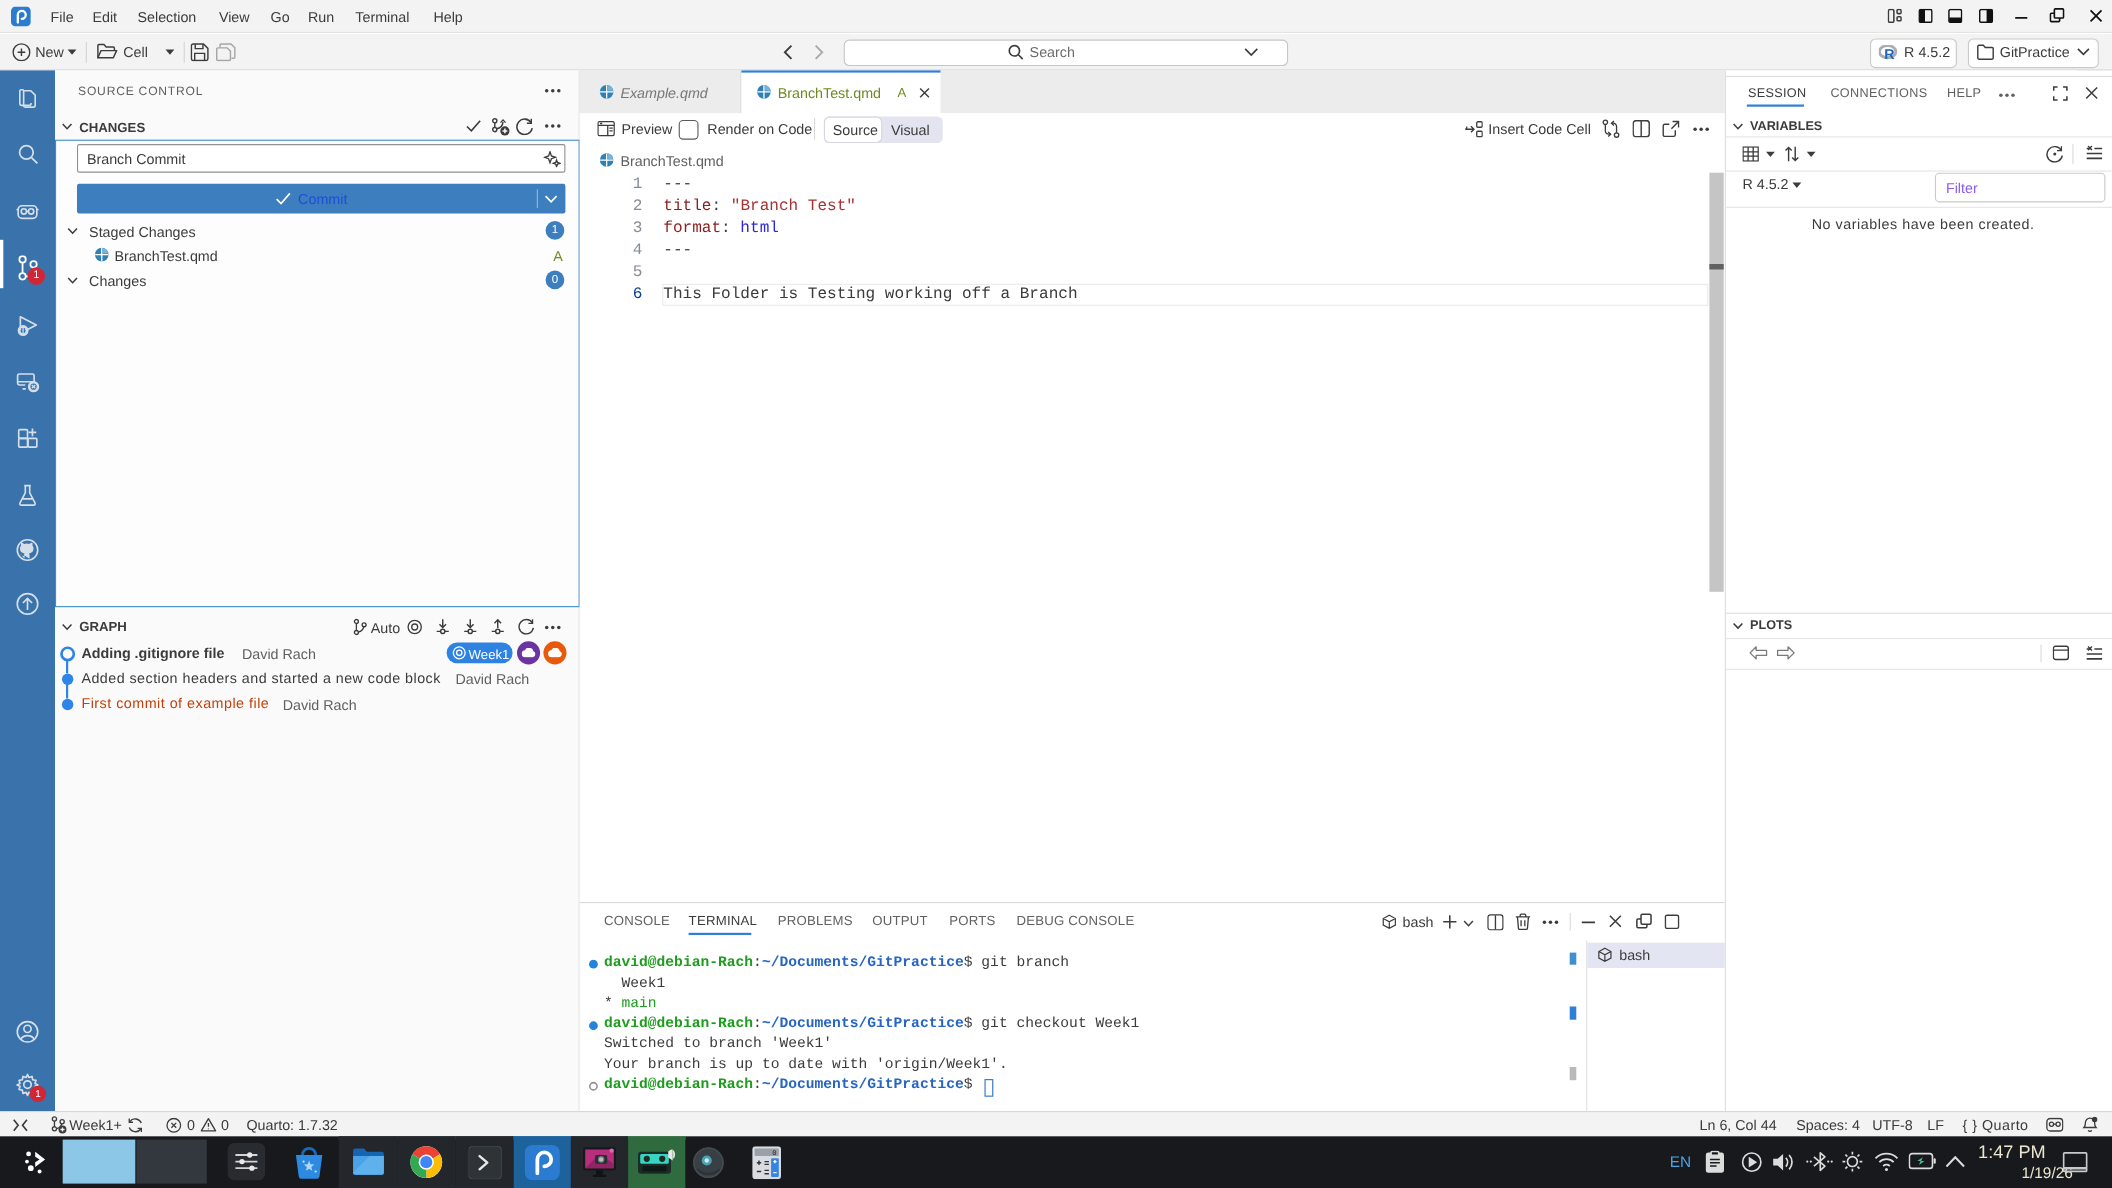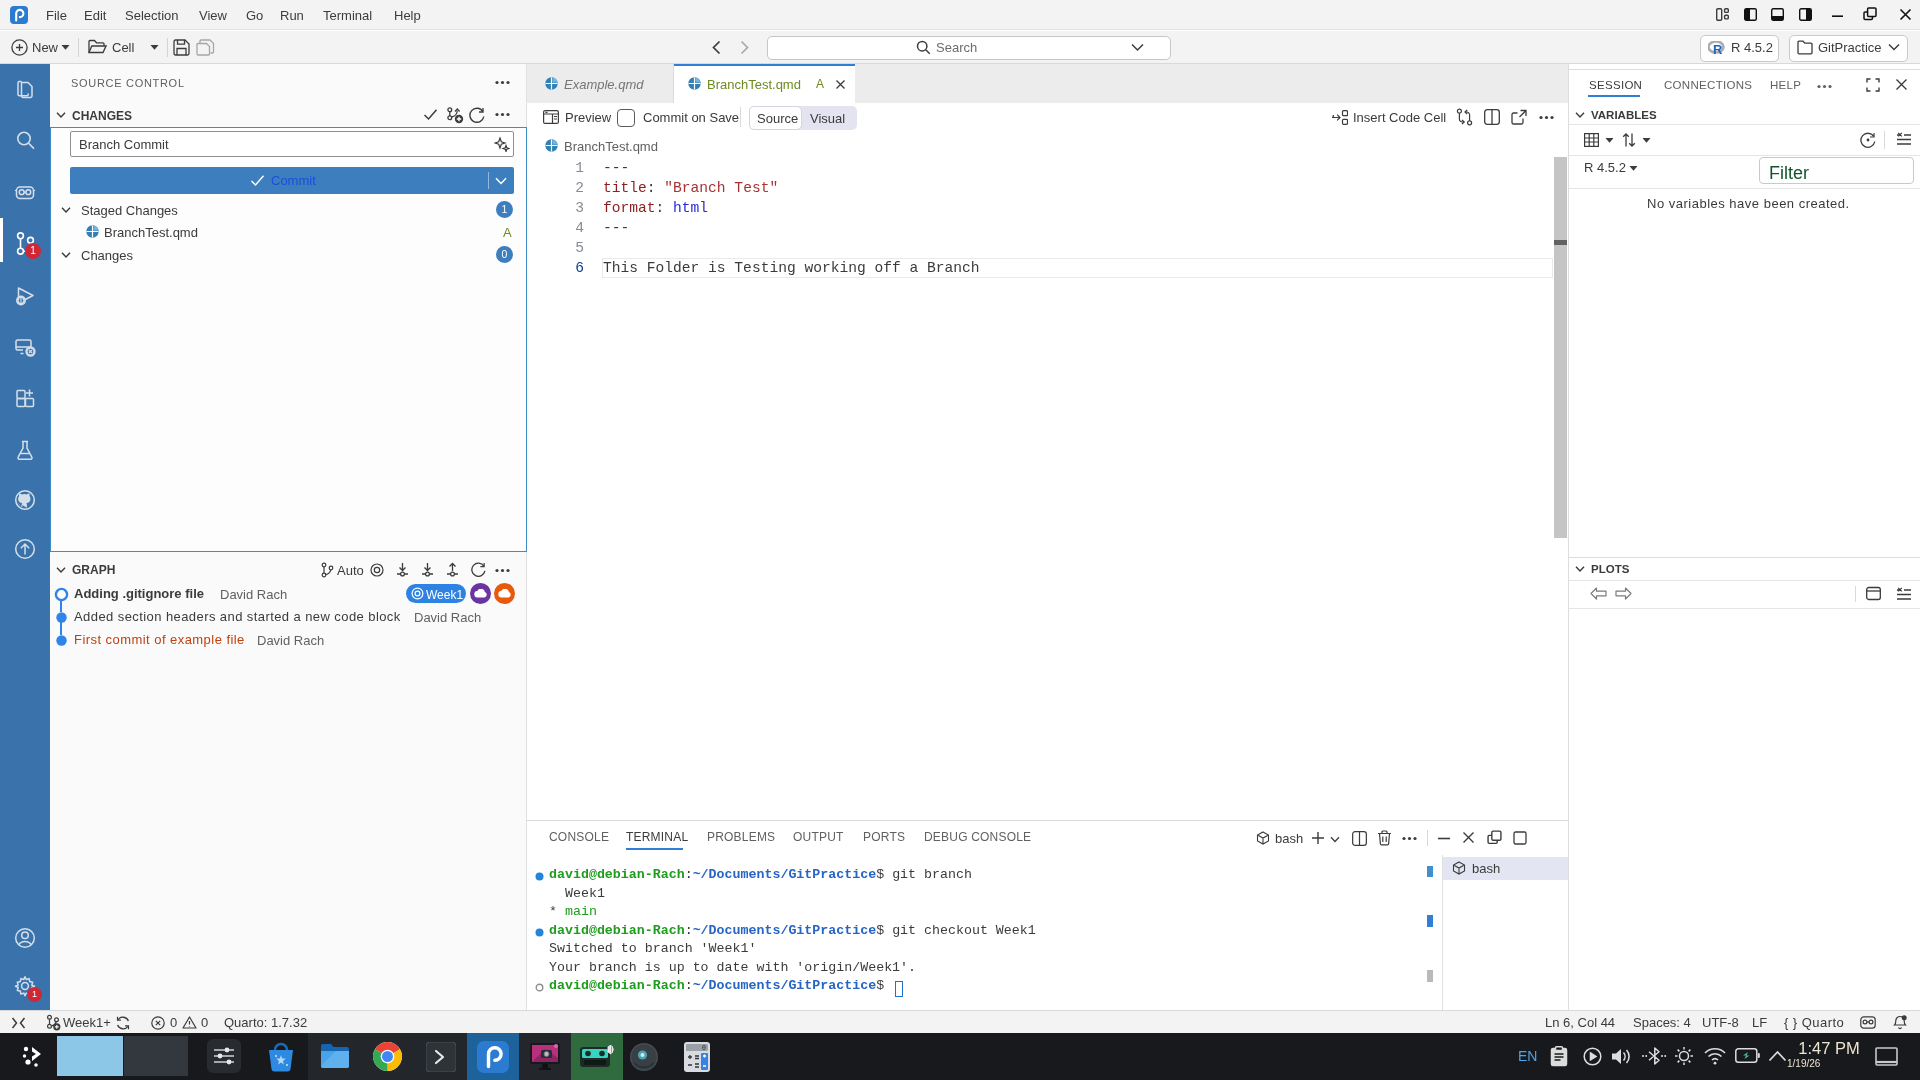--- a/index.html
+++ b/index.html
@@ -400,21 +400,21 @@
       <path d="M1.5 1.5 L9.5 9.5 M9.5 1.5 L1.5 9.5"></path>
     </svg>
 
 <div id="edtoolbar"></div>
 <svg class="abs" style="left:543px;top:110px" width="16" height="14" viewBox="0 0 16 14" fill="none" stroke="#3c3c3c" stroke-width="1.2">
   <rect x="0.6" y="0.6" width="14.8" height="12.8" rx="1.5"></rect>
       <path d="M0.6 4 H15.4 M9.5 4 V13.4 M11 6.5 h3 M11 9 h3 M2.5 2.3 h2"></path>
 </svg>
 <span class="abs t13" style="left:565px;top:110px">Preview</span>
 <div class="abs" style="left:617px;top:109px;width:18px;height:18px;border:1.4px solid #5a5a5a;border-radius:4px;background:#fff"></div>
-<span class="abs t13" style="left:643px;top:110px">Commit on Save</span>
+<span class="abs t13" style="left:643px;top:110px">Render on Code</span>
 <div class="vsep" style="left:740px;top:107px;height:20px;background:#d9d9d9"></div>
 <div class="abs" style="left:749px;top:106px;width:108px;height:24px;background:#e4e4f0;border-radius:5px"></div>
 <div class="abs" style="left:749px;top:106px;width:53px;height:24px;background:#fff;border:1px solid #d5d5e2;border-radius:5px"></div>
 <span class="abs t13" style="left:757px;top:111px">Source</span>
 <span class="abs t13" style="left:810px;top:111px">Visual</span>
 <svg class="abs" style="left:1331px;top:110px" width="17" height="15" viewBox="0 0 17 15" fill="none" stroke="#3c3c3c" stroke-width="1.2">
   <rect x="11.5" y="0.7" width="5" height="5" rx="1"></rect>
       <rect x="11.5" y="9.3" width="5" height="5" rx="1"></rect>
   <path d="M1 7.5 h8 M6.2 4.7 L9 7.5 L6.2 10.3 M1 7.5 c0 0 1.5 0 1.5 -2.5"></path>
 </svg>
@@ -589,21 +589,21 @@
   <svg class="abs" style="left:327px;top:68px" width="16" height="15" viewBox="0 0 16 15" stroke="#3b3b3b" stroke-width="1.3" fill="none">
     <path d="M1 3 L5 3 M1 7.5 H15 M1 12 H15 M8 3 H15" stroke-width="1.5"></path>
         <path d="M2.2 0.8 L5.8 4.4 M5.8 0.8 L2.2 4.4" stroke-width="1.2"></path>
   </svg>
   <div class="hdiv" style="top:91px"></div>
   <span class="abs t13" style="left:15px;top:96px">R 4.5.2</span>
   <svg class="abs" style="left:60px;top:101px" width="9" height="7" viewBox="0 0 9 7">
         <path d="M0.5 1 L4.5 5.8 L8.5 1 Z" fill="#3c3c3c"></path>
       </svg>
   <div class="abs" style="left:190px;top:93px;width:155px;height:27px;background:#fff;border:1px solid #c9c9c9;border-radius:4px"></div>
-  <span class="abs" style="left:200px;top:99px;font-size:18px;color:#14532d">Filter</span>
+  <span class="abs" style="left:200px;top:99px;font-size:13px;color:#8b5cf6">Filter</span>
   <div class="hdiv" style="top:124px"></div>
   <span class="abs t13" style="left:78px;top:132px;letter-spacing:.5px">No variables have been created.</span>
 
   <div class="hdiv" style="top:493px;background:#ddd"></div>
   <svg class="abs" style="left:6px;top:501px" width="10" height="8" viewBox="0 0 10 8" fill="none" stroke="#3b3b3b" stroke-width="1.4">
         <path d="M1 1.8 L5 6 L9 1.8"></path>
       </svg>
   <span class="abs" style="left:22px;top:499px;font-size:11.5px;font-weight:bold;color:#3b3b3b">PLOTS</span>
   <div class="hdiv" style="top:516px"></div>
   <svg class="abs" style="left:21px;top:523px" width="17" height="13" viewBox="0 0 17 13" fill="none" stroke="#7a7a7a" stroke-width="1.2">
@@ -805,20 +805,20 @@
   <svg class="abs" style="left:1735px;top:14px" width="25" height="17" viewBox="0 0 25 17">
     <rect x="0.8" y="1.8" width="21" height="13.4" rx="2.5" fill="none" stroke="#dcdcdc" stroke-width="1.5"></rect>
     <rect x="22.8" y="6" width="2" height="5" rx="1" fill="#dcdcdc"></rect>
     <rect x="2.8" y="3.8" width="17" height="9.4" rx="1" fill="#17191d"></rect>
     <path d="M13 5 L8 8.5 h3 L9.5 12 l5 -3.5 h-3 Z" fill="#4cc38a"></path>
   </svg>
   <svg class="abs" style="left:1768px;top:17px" width="19" height="12" viewBox="0 0 19 12" fill="none" stroke="#dcdcdc" stroke-width="1.8">
         <path d="M1.5 10.5 L9.5 2 L17.5 10.5"></path>
       </svg>
   <span class="abs" style="left:1797px;top:6px;width:64px;text-align:center;font-size:16.5px;color:#ece5d0">1:47 PM</span>
-  <span class="abs" style="left:1787px;top:25px;width:64px;font-size:10px;color:#ece5d0">1/19/26</span>
+  <span class="abs" style="left:1829px;top:25px;width:64px;text-align:center;font-size:14px;color:#ece5d0">1/19/26</span>
   <svg class="abs" style="left:1875px;top:14px" width="23" height="19" viewBox="0 0 23 19" fill="none" stroke="#c9c9c9" stroke-width="1.6">
     <rect x="1" y="1" width="21" height="17" rx="1"></rect>
         <path d="M1 15 H22" stroke-width="2.2"></path>
   </svg>
 </div>
 
 </div>
 
 </body></html>

